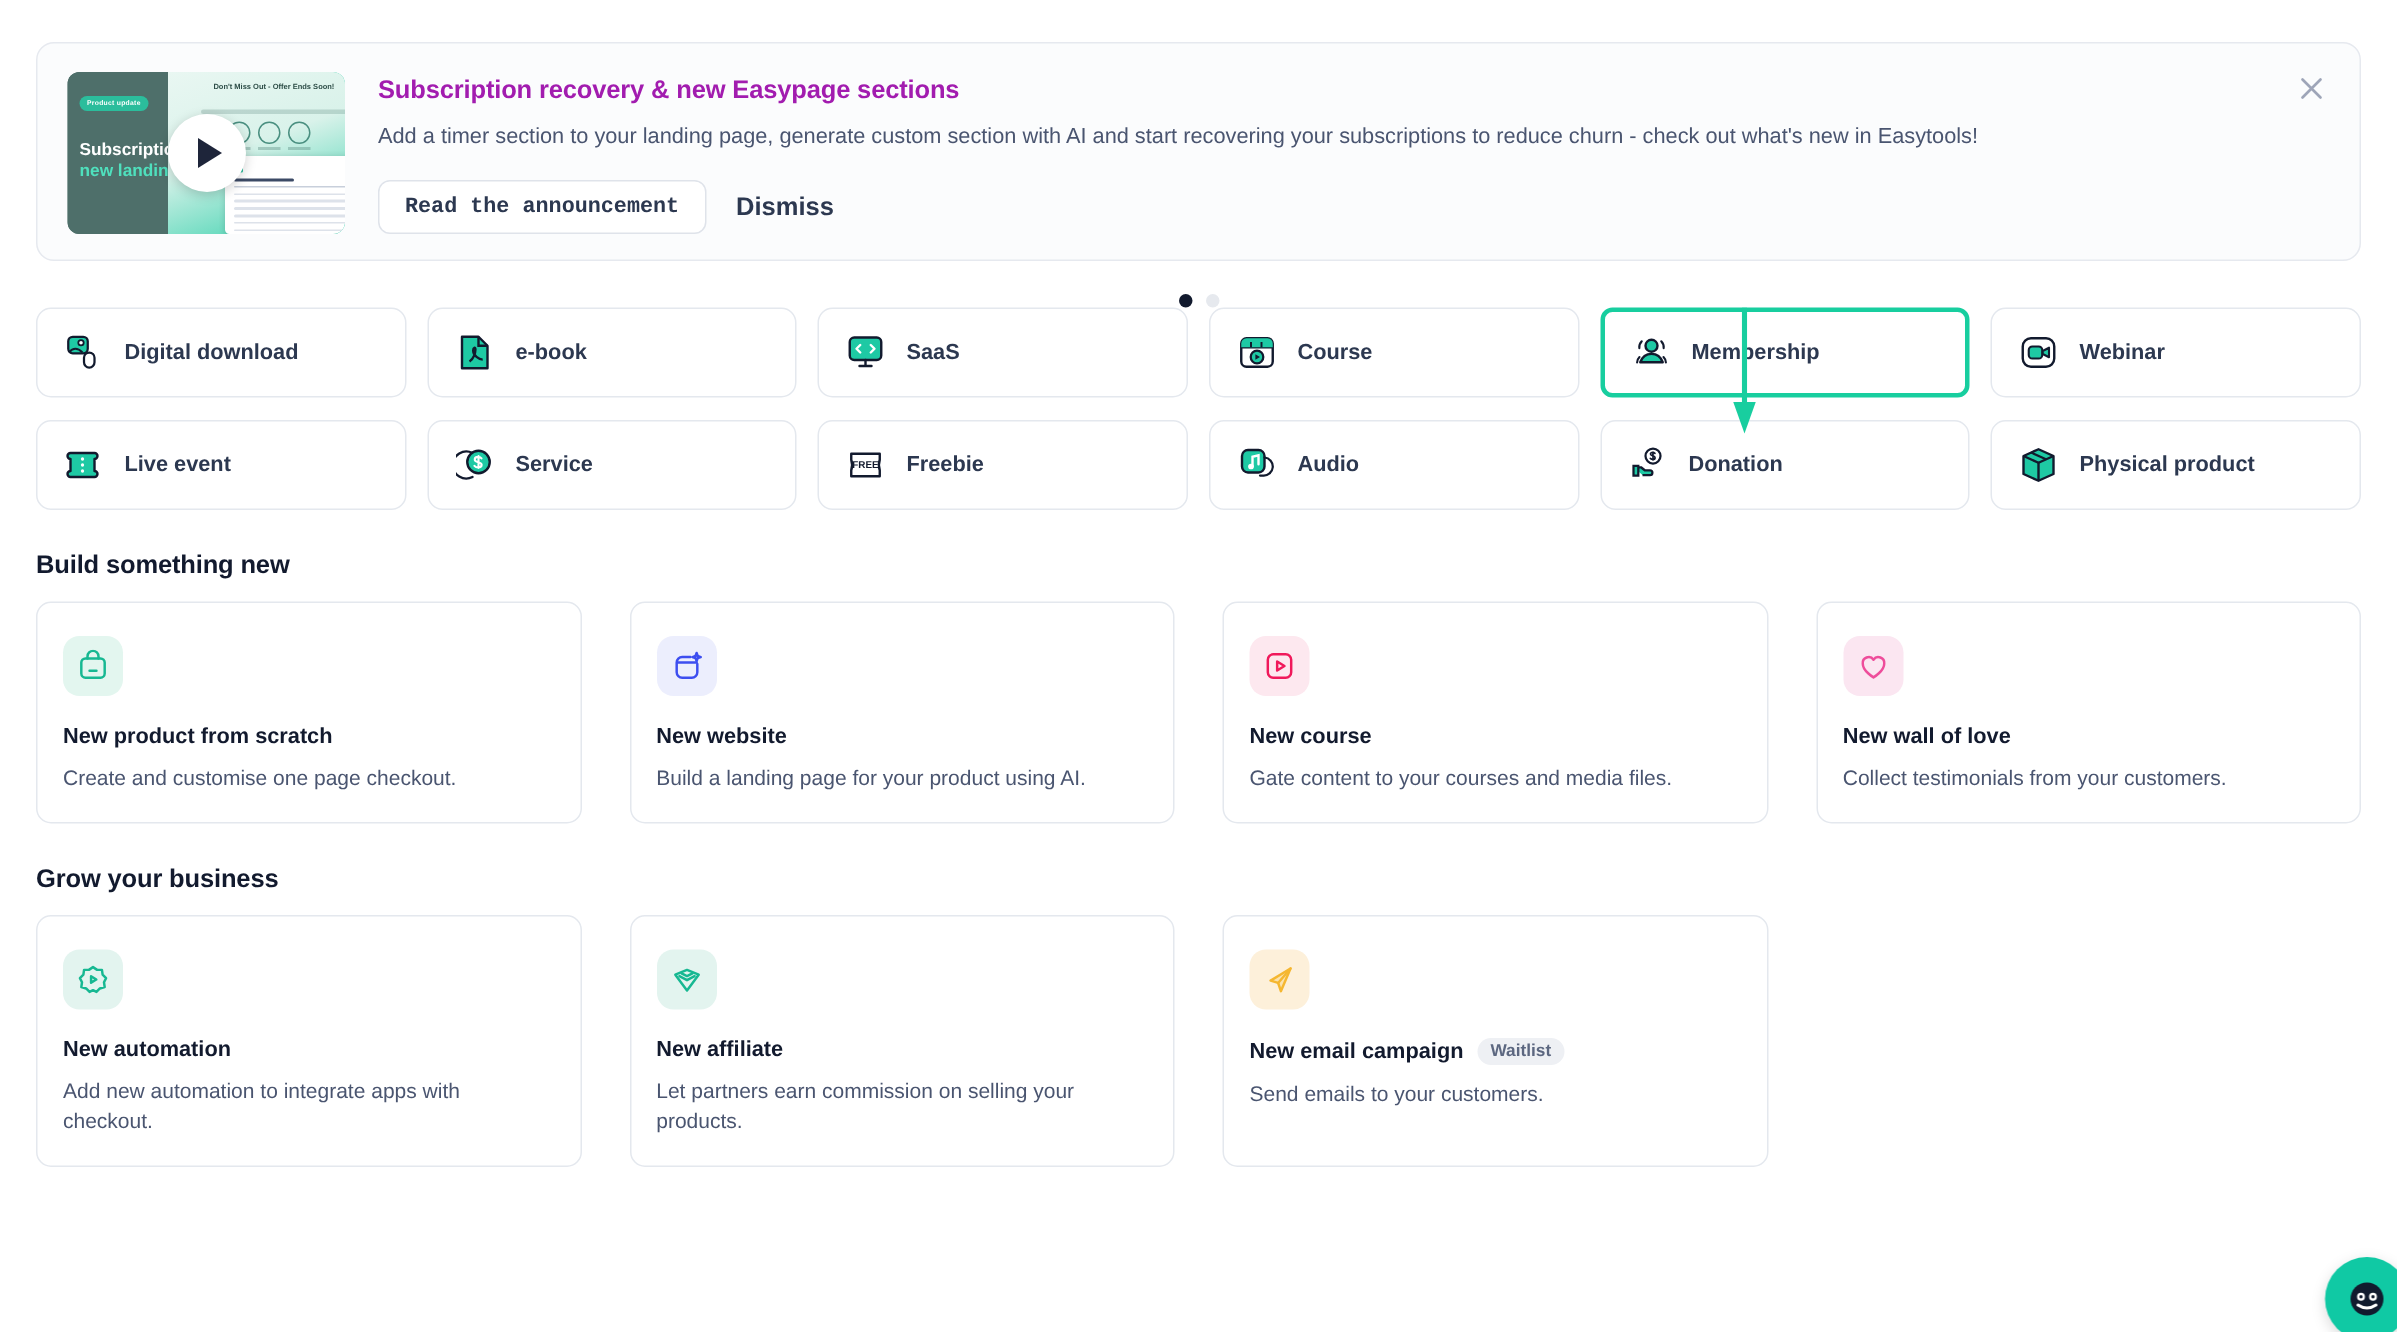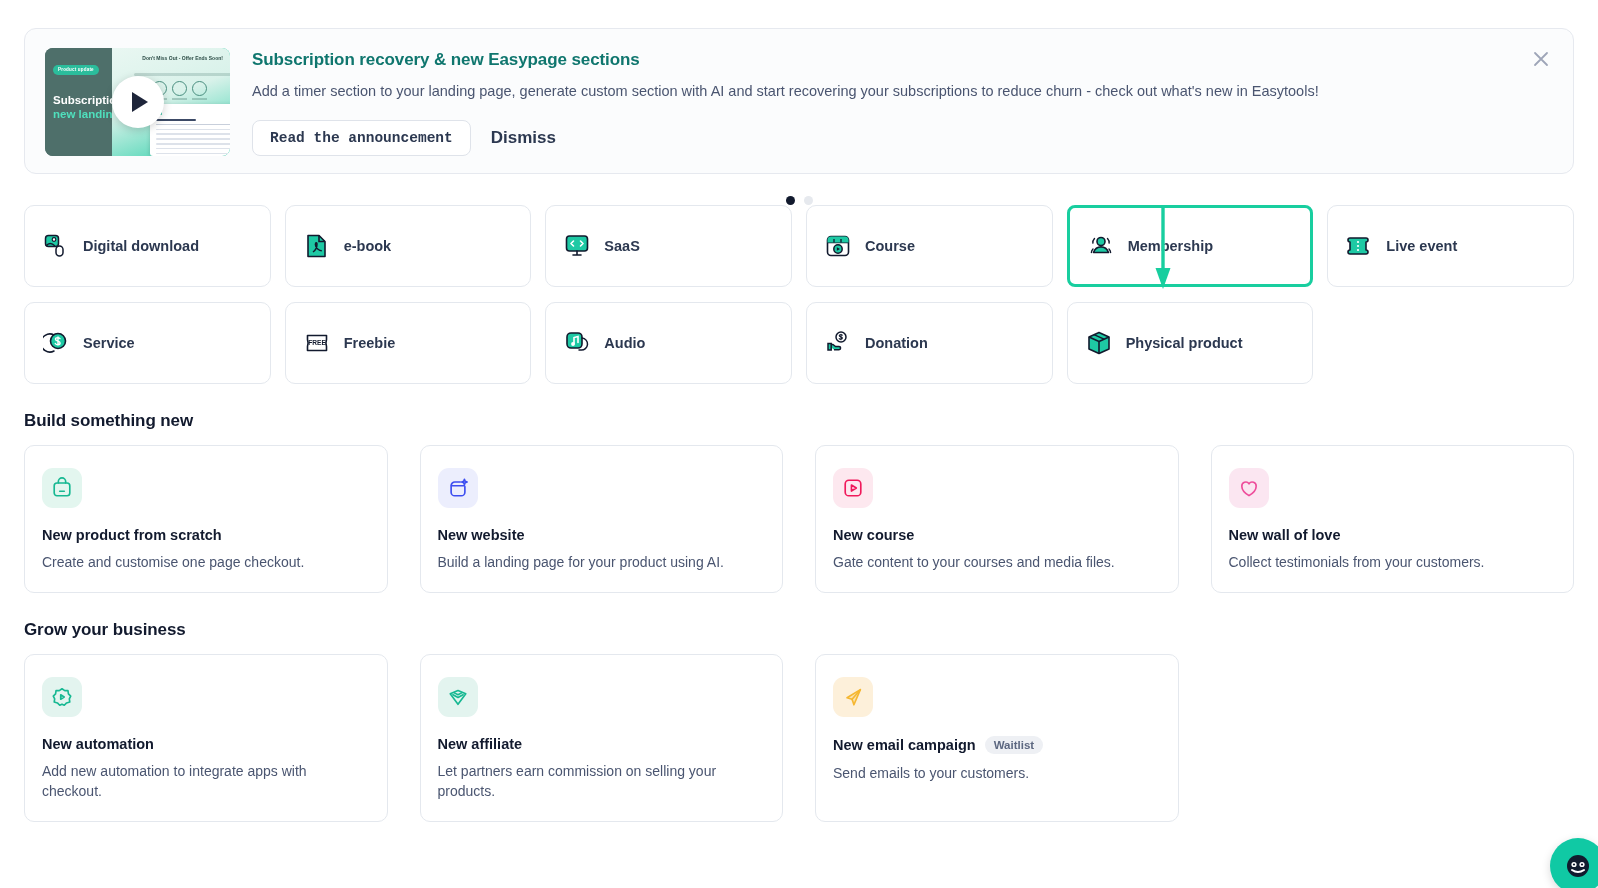--- a/index.html
+++ b/index.html
@@ -146,21 +146,21 @@
     margin-left: 4px;
     border-left: 16px solid #1e253a;
     border-top: 10px solid transparent;
     border-bottom: 10px solid transparent;
   }
 
   .banner-body { flex: 1 1 auto; padding-top: 2px; min-width: 0; }
   .banner-title {
     font-size: 17px;
     font-weight: bold;
-    color: #0f766e;
+    color: #a21caf;
     letter-spacing: -.1px;
   }
   .banner-desc {
     margin-top: 12px;
     font-size: 14.5px;
     color: #4a5570;
     line-height: 1.35;
     white-space: nowrap;
   }
   .banner-actions {
@@ -222,21 +222,21 @@
   .tpl-grid {
     display: grid;
     grid-template-columns: repeat(6, 1fr);
     gap: 15px 14px;
   }
   .tpl-card {
     position: relative;
     border: 1px solid #e4e8ee;
     border-radius: 10px;
     background: #ffffff;
-    height: 82px;
+    height: 60px;
     display: flex;
     align-items: center;
     gap: 14px;
     padding: 0 18px;
     cursor: pointer;
   }
   .tpl-card.highlight {
     border: 3px solid #18ce9f;
     border-radius: 8px;
   }
@@ -430,20 +430,30 @@
             <circle cx="13" cy="8.5" r="4" fill="#1ec9a4" stroke="#121a2e" stroke-width="1.6"></circle>
                 <path d="M5.5 19.5c1.3-3.6 4.2-5.6 7.5-5.6s6.2 2 7.5 5.6z" fill="#1ec9a4" stroke="#121a2e" stroke-width="1.6" stroke-linejoin="round"></path>
                 <path d="M6.5 5.5q-2 2.2-1.6 4.6M19.5 5.5q2 2.2 1.6 4.6M5 16q-1.6 1.6-1.6 3.6M21 16q1.6 1.6 1.6 3.6" stroke="#121a2e" stroke-width="1.4" fill="none" stroke-linecap="round"></path>
           </svg>
         </span>
         <span class="lbl">Membership</span>
       </div>
       <div class="tpl-card">
         <span class="ic">
           <svg width="26" height="26" viewBox="0 0 26 26" fill="none">
+            <rect x="2.5" y="3.5" width="21" height="19" rx="5.5" fill="#fff" stroke="#121a2e" stroke-width="1.6"></rect>
+                <rect x="6.5" y="9" width="9" height="8" rx="2.4" fill="#1ec9a4" stroke="#121a2e" stroke-width="1.4"></rect>
+                <path d="M15.8 12 L20 9.8v6.4L15.8 14z" fill="#1ec9a4" stroke="#121a2e" stroke-width="1.4" stroke-linejoin="round"></path>
+          </svg>
+        </span>
+        <span class="lbl">Webinar</span>
+      </div>
+      <div class="tpl-card">
+        <span class="ic">
+          <svg width="26" height="26" viewBox="0 0 26 26" fill="none">
             <path d="M4 5h16a2 2 0 010 4v8a2 2 0 010 4H4a2 2 0 010-4V9a2 2 0 010-4z" fill="#1ec9a4" stroke="#121a2e" stroke-width="1.6" stroke-linejoin="round"></path>
                 <circle cx="12" cy="9" r="1.1" fill="#fff"></circle>
             <circle cx="12" cy="13" r="1.1" fill="#fff"></circle>
             <circle cx="12" cy="17" r="1.1" fill="#fff"></circle>
           </svg>
         </span>
         <span class="lbl">Live event</span>
       </div>
       <div class="tpl-card">
         <span class="ic">

